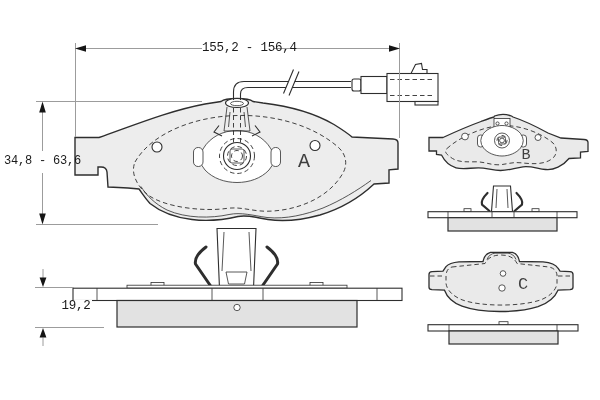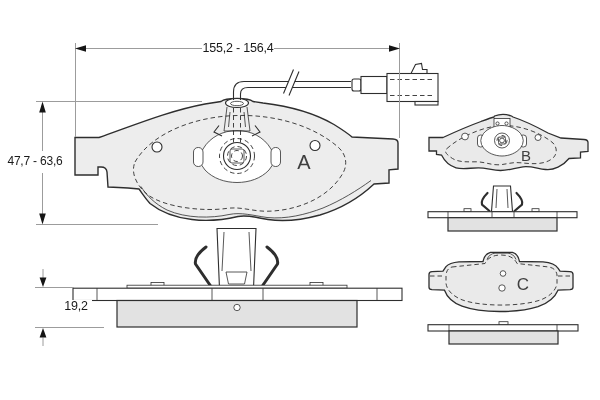--- a/index.html
+++ b/index.html
@@ -10,21 +10,21 @@
     --friction-fill:#e2e2e2;
     --background:#ffffff;
     --text:#1a1a1a;
     --letter:#3f3f3f;
   }
   html,body{margin:0;padding:0;}
   .canvas{
     position:relative;
     width:600px;height:400px;
     background:var(--background);
-    font-family:Liberation Sans, sans-serif;
+    font-family:Liberation Mono, monospace;
     overflow:hidden;
   }
   .canvas svg{position:absolute;left:0;top:0;}
   
   .ln{stroke:var(--line);fill:none;stroke-width:1.1;}
   .ln08{stroke:var(--line);fill:none;stroke-width:0.8;}
   .arm{stroke:var(--line);fill:none;stroke-width:3;stroke-linecap:round;}
   .arm2{stroke:var(--line);fill:none;stroke-width:2.2;stroke-linecap:round;}
   .wt{fill:#fff;stroke:var(--line);stroke-width:1.1;}
   .wt08{fill:#fff;stroke:var(--line);stroke-width:0.8;}
@@ -232,19 +232,19 @@
     <line class="dim" x1="35" y1="287.5" x2="74" y2="287.5"></line>
     <line class="dim" x1="35" y1="327.5" x2="104" y2="327.5"></line>
     <line class="dim" x1="43" y1="269" x2="43" y2="278"></line>
     <polygon class="arrow" points="43,287 39.6,277.5 46.4,277.5"></polygon>
     <line class="dim" x1="43" y1="337.5" x2="43" y2="346"></line>
     <polygon class="arrow" points="43,328 39.6,337.5 46.4,337.5"></polygon>
   </g>
 </svg>
 
   <div class="lbl" id="lbl-width" style="left:202px;top:42px;width:72px;">155,2 - 156,4</div>
-  <div class="lbl" id="lbl-height" style="left:4px;top:155px;width:62px;font-size:12px;">47,7 - 63,6</div>
+  <div class="lbl" id="lbl-height" style="left:4px;top:155px;width:62px;font-size:12px;">34,8 - 63,6</div>
   <div class="lbl" id="lbl-thick" style="left:27px;top:300px;width:32px;margin-left:33px;">19,2</div>
 
   <div class="lbl viewletter" id="lbl-a" style="left:293px;top:152px;width:22px;">A</div>
   <div class="lbl viewletter" id="lbl-b" style="left:516px;top:148px;width:20px;">B</div>
   <div class="lbl viewletter" id="lbl-c" style="left:512px;top:276px;width:22px;">C</div>
 </div>
 
 </body></html>

